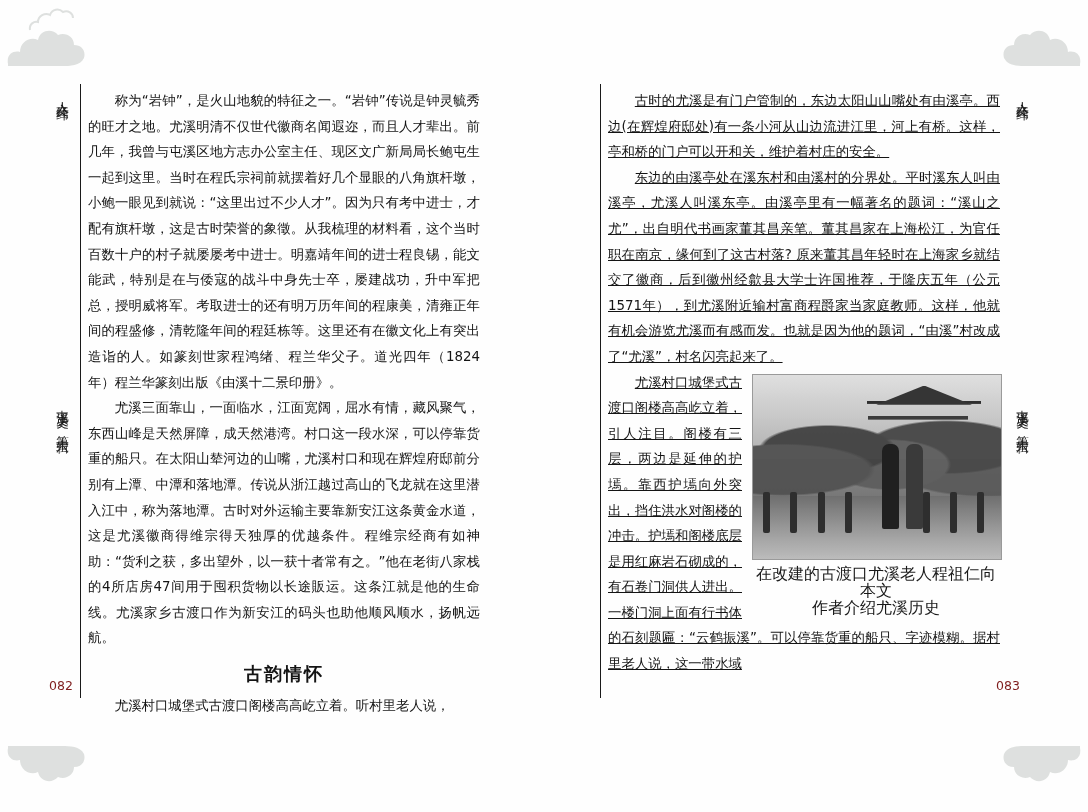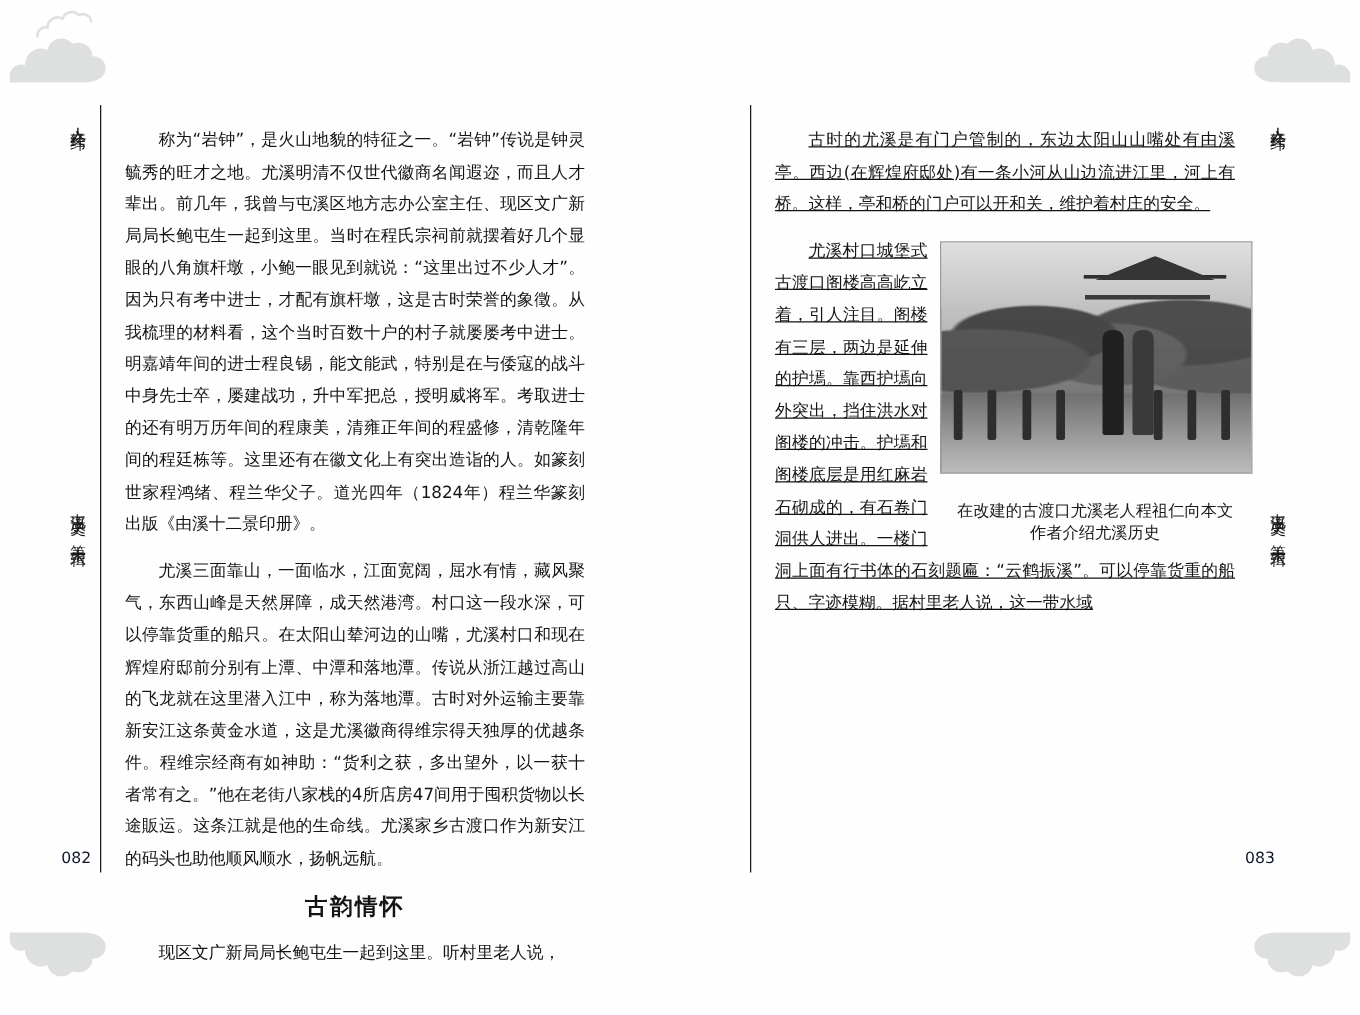--- a/index.html
+++ b/index.html
@@ -40,21 +40,21 @@
     font-size: 13.4px;
     line-height: 25.6px;
     text-align: justify;
     text-justify: inter-ideograph;
     color: #141414;
   }
   .col.left  { left: 88px; }
   .col.right { left: 608px; text-decoration: underline; }
 
   .col p {
-    margin: 12px;
+    margin: 0;
     text-indent: 2em;
   }
 
   .rule {
     position: absolute;
     background: #1a1a1a;
   }
   .rule.left-v  { left: 80px;  top: 84px; width: 1.3px; height: 614px; }
   .rule.right-v { left: 600px; top: 84px; width: 1.3px; height: 614px; }
 
@@ -70,21 +70,21 @@
     font-family: "DejaVu Serif", "Liberation Serif", serif;
   }
   .vhead.tl { left: 56px;  top: 92px; }
   .vhead.tr { left: 1016px; top: 92px; }
   .vhead.bl { left: 56px;  top: 400px; }
   .vhead.br { left: 1016px; top: 400px; }
 
   .folio {
     position: absolute;
     font-size: 12.5px;
-    color: #0f172a;
+    color: #7f1d1d;
     font-family: "DejaVu Sans", sans-serif;
   }
   .folio.left  { left: 49px;  top: 678px; }
   .folio.right { left: 996px; top: 678px; }
 
   .section-title {
     text-align: center;
     font-weight: bold;
     font-size: 18px;
     margin: 10px 0 6px 0;
@@ -153,23 +153,23 @@
     position: absolute; bottom: 16%; left: 52%; width: 54px; height: 46%;
   }
   .ph-people b {
     position:absolute; bottom:0; width:17px; height:100%;
     background:#23261f; border-radius:7px 7px 2px 2px;
     display:block;
   }
   .ph-people b:nth-child(1){ left:0; }
   .ph-people b:nth-child(2){ left:24px; background:#3b3f34; }
   .caption {
-    margin-top: 22px;
+    margin-top: 5px;
     text-align: center;
-    font-size: 13px;
+    font-size: 16px;
     line-height: 17px;
     color: #1a1a1a;
     font-family: "DejaVu Serif", "Liberation Serif", serif;
   }
 </style>
 </head>
 <body>
 
 <div class="page">
 
@@ -195,26 +195,27 @@
   <div class="vhead bl">屯溪文史·第十六辑</div>
   <div class="vhead br">屯溪文史·第十六辑</div>
 
   <div class="folio left">082</div>
   <div class="folio right">083</div>
 
   <div class="col left">
     <p>称为“岩钟”，是火山地貌的特征之一。“岩钟”传说是钟灵毓秀的旺才之地。尤溪明清不仅世代徽商名闻遐迩，而且人才辈出。前几年，我曾与屯溪区地方志办公室主任、现区文广新局局长鲍屯生一起到这里。当时在程氏宗祠前就摆着好几个显眼的八角旗杆墩，小鲍一眼见到就说：“这里出过不少人才”。因为只有考中进士，才配有旗杆墩，这是古时荣誉的象徵。从我梳理的材料看，这个当时百数十户的村子就屡屡考中进士。明嘉靖年间的进士程良锡，能文能武，特别是在与倭寇的战斗中身先士卒，屡建战功，升中军把总，授明威将军。考取进士的还有明万历年间的程康美，清雍正年间的程盛修，清乾隆年间的程廷栋等。这里还有在徽文化上有突出造诣的人。如篆刻世家程鸿绪、程兰华父子。道光四年（1824年）程兰华篆刻出版《由溪十二景印册》。</p>
     <p>尤溪三面靠山，一面临水，江面宽阔，屈水有情，藏风聚气，东西山峰是天然屏障，成天然港湾。村口这一段水深，可以停靠货重的船只。在太阳山辇河边的山嘴，尤溪村口和现在辉煌府邸前分别有上潭、中潭和落地潭。传说从浙江越过高山的飞龙就在这里潜入江中，称为落地潭。古时对外运输主要靠新安江这条黄金水道，这是尤溪徽商得维宗得天独厚的优越条件。程维宗经商有如神助：“货利之获，多出望外，以一获十者常有之。”他在老街八家栈的4所店房47间用于囤积货物以长途販运。这条江就是他的生命线。尤溪家乡古渡口作为新安江的码头也助他顺风顺水，扬帆远航。</p>
     <div class="section-title">古韵情怀</div>
-    <p>现区文广新局局长鲍屯生一起到这里。听村里老人说，</p>
+    <p>尤溪村口城堡式古渡口阁楼高高屹立着。听村里老人说，</p>
   </div>
 
   <div class="col right">
     <p>古时的尤溪是有门户管制的，东边太阳山山嘴处有由溪亭。西边(在辉煌府邸处)有一条小河从山边流进江里，河上有桥。这样，亭和桥的门户可以开和关，维护着村庄的安全。</p>
 
+    <p>东边的由溪亭处在溪东村和由溪村的分界处。平时溪东人叫由溪亭，尤溪人叫溪东亭。由溪亭里有一幅著名的题词：“溪山之尤”，出自明代书画家董其昌亲笔。董其昌家在上海松江，为官任职在南京，缘何到了这古村落? 原来董其昌年轻时在上海家乡就结交了徽商，后到徽州经歙县大学士许国推荐，于隆庆五年（公元1571年），到尤溪附近输村富商程爵家当家庭教师。这样，他就有机会游览尤溪而有感而发。也就是因为他的题词，“由溪”村改成了“尤溪”，村名闪亮起来了。</p>
 
 
     <div class="figure">
       <div class="photo">
         <div class="ph-sky"></div>
         <div class="ph-trees"></div>
         <div class="ph-pavilion"></div>
         <div class="ph-ground"></div>
         <div class="ph-rail">
           <i style="left:0%"></i>

